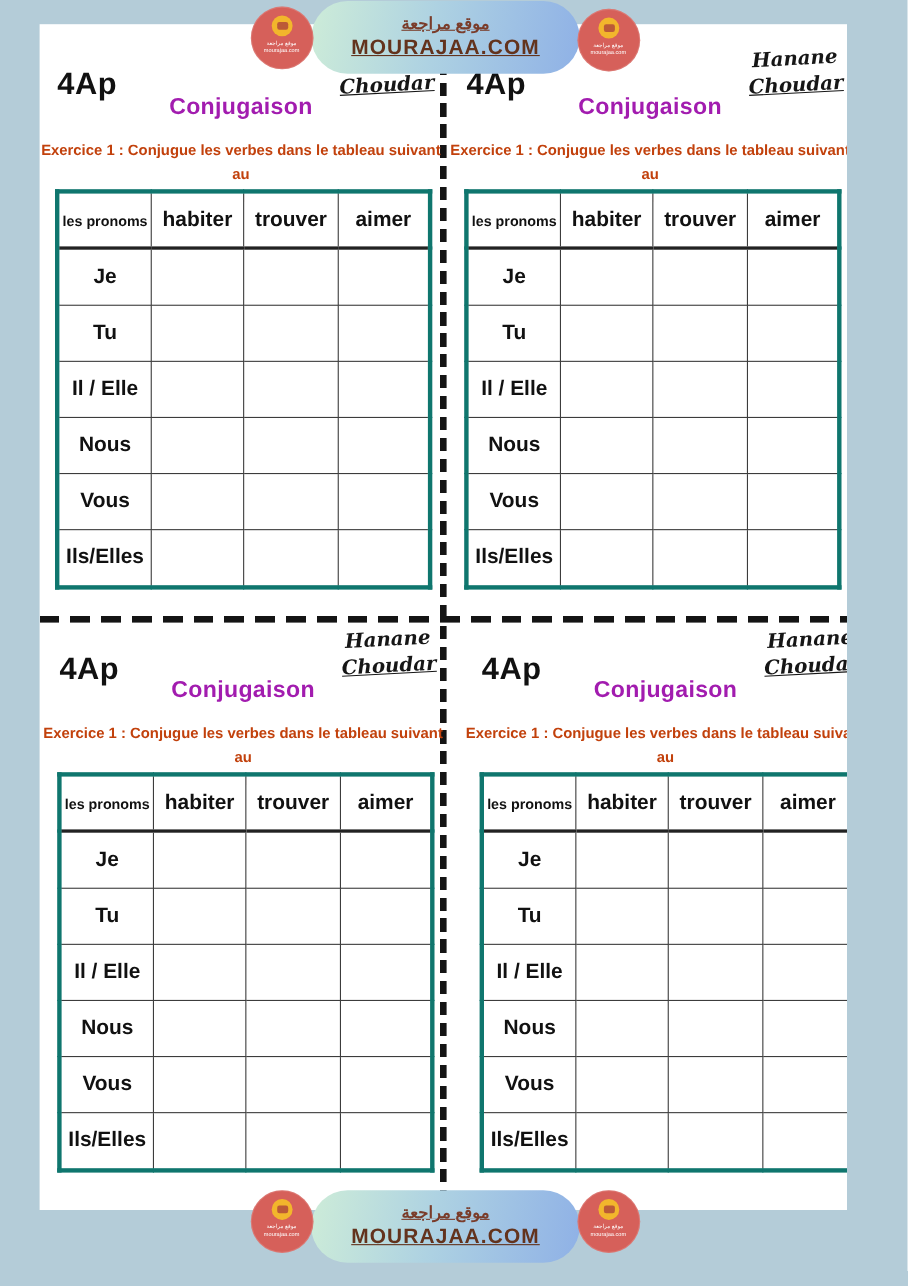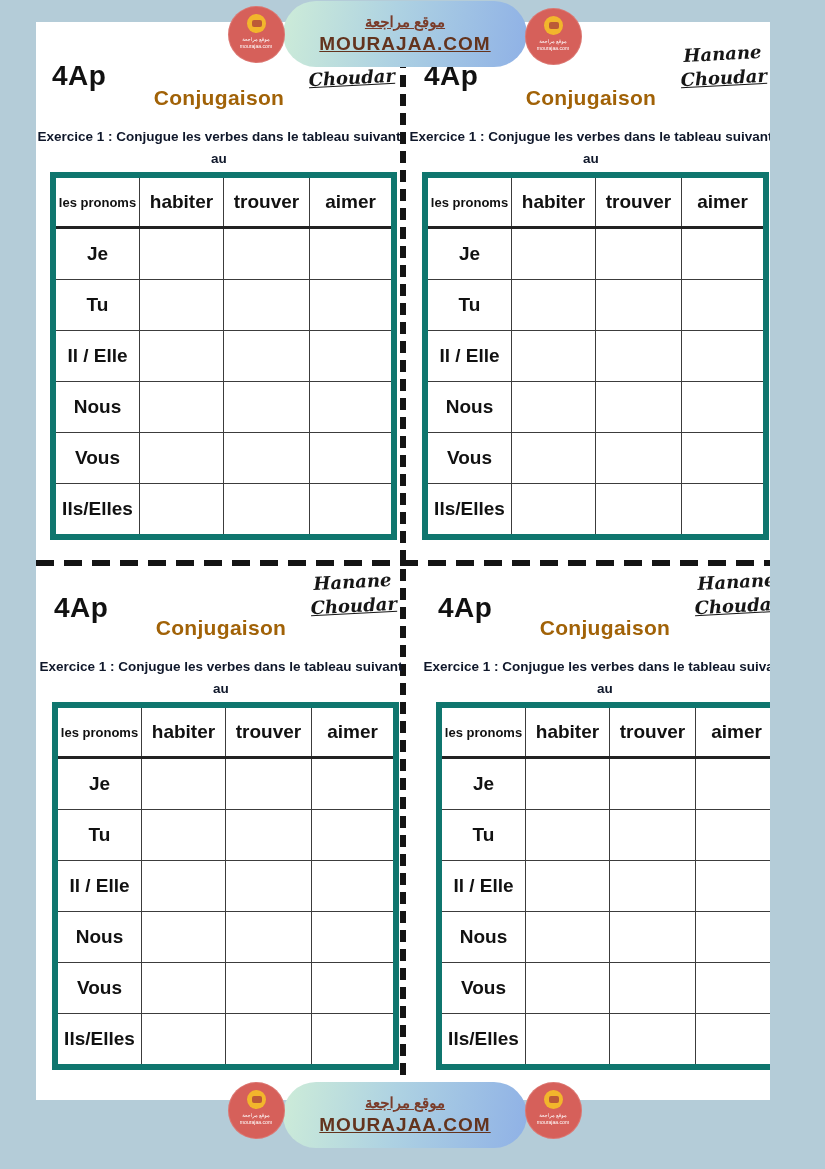--- a/index.html
+++ b/index.html
@@ -38,35 +38,35 @@
     font-size:28px;font-weight:bold;color:#111;letter-spacing:0.5px;
   }
   .sig{
     position:absolute;top:20px;right:8px;text-align:center;
     font-family:"DejaVu Serif",serif;font-style:italic;font-weight:bold;
     font-size:18px;line-height:1.35;color:#161616;transform:rotate(-3deg);
   }
   .sig-l2{text-decoration:underline;}
   .wtitle{
     position:absolute;top:64px;left:0;width:100%;text-align:center;
-    font-size:21px;font-weight:bold;color:#a16207;letter-spacing:0.3px;
+    font-size:21px;font-weight:bold;color:#a21caf;letter-spacing:0.3px;
   }
   .exercise{
     position:absolute;top:104px;left:0;width:100%;text-align:center;
-    font-size:13.5px;font-weight:bold;color:#0f172a;line-height:1.6;
+    font-size:13.5px;font-weight:bold;color:#c2410c;line-height:1.6;
   }
   table.conj{
     position:absolute;top:150px;left:14px;border-collapse:collapse;
     table-layout:fixed;
   }
   .conj th,.conj td{
     border:1px solid #3c3c3c;padding:0;text-align:center;vertical-align:middle;
     color:#111;background:#fff;
   }
-  .conj{border:6px solid #0f766e;}
+  .conj{border:4px solid #0f766e;}
   .conj tr.head th{height:48px;border-bottom:3px solid #222;}
   .conj td{height:50px;}
   .col-pron{width:83px;}
   .col-v1{width:83px;}
   .col-v2{width:85px;}
   .col-v3{width:81px;}
   .pron-h{font-size:13px;font-weight:600;}
   .verb-h{font-size:19px;font-weight:bold;}
   .pron{font-size:19px;font-weight:bold;}
 

